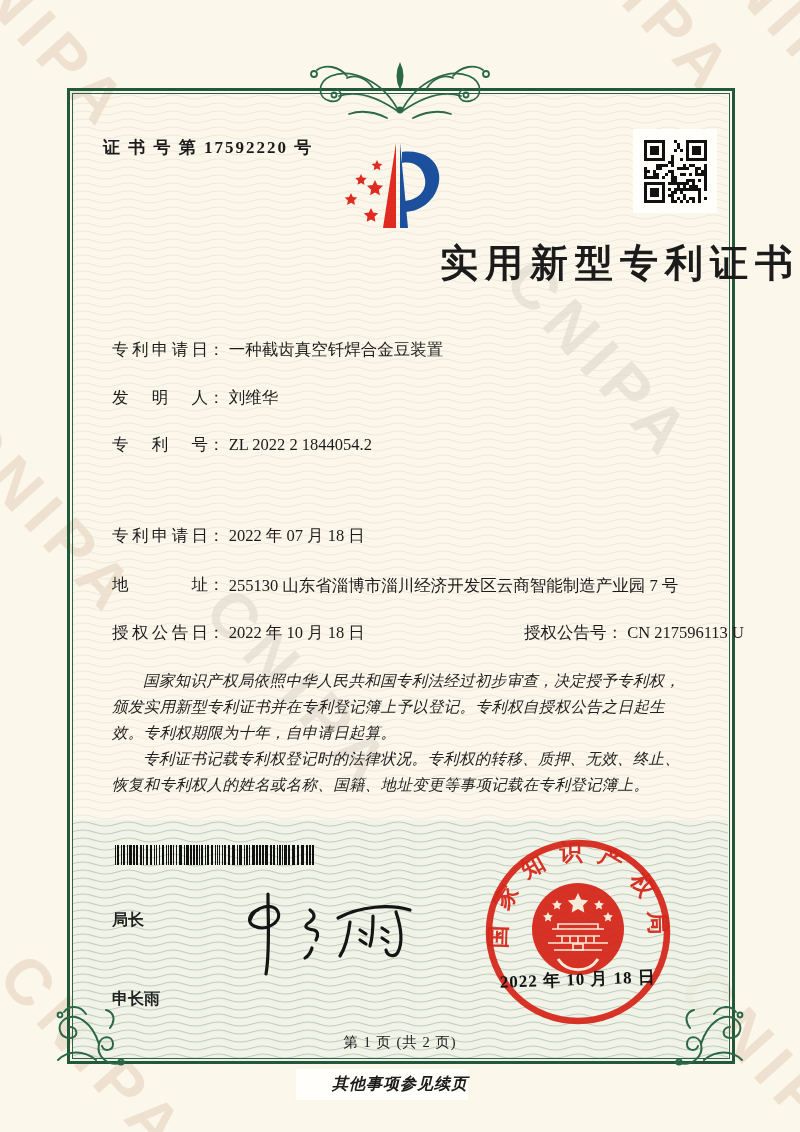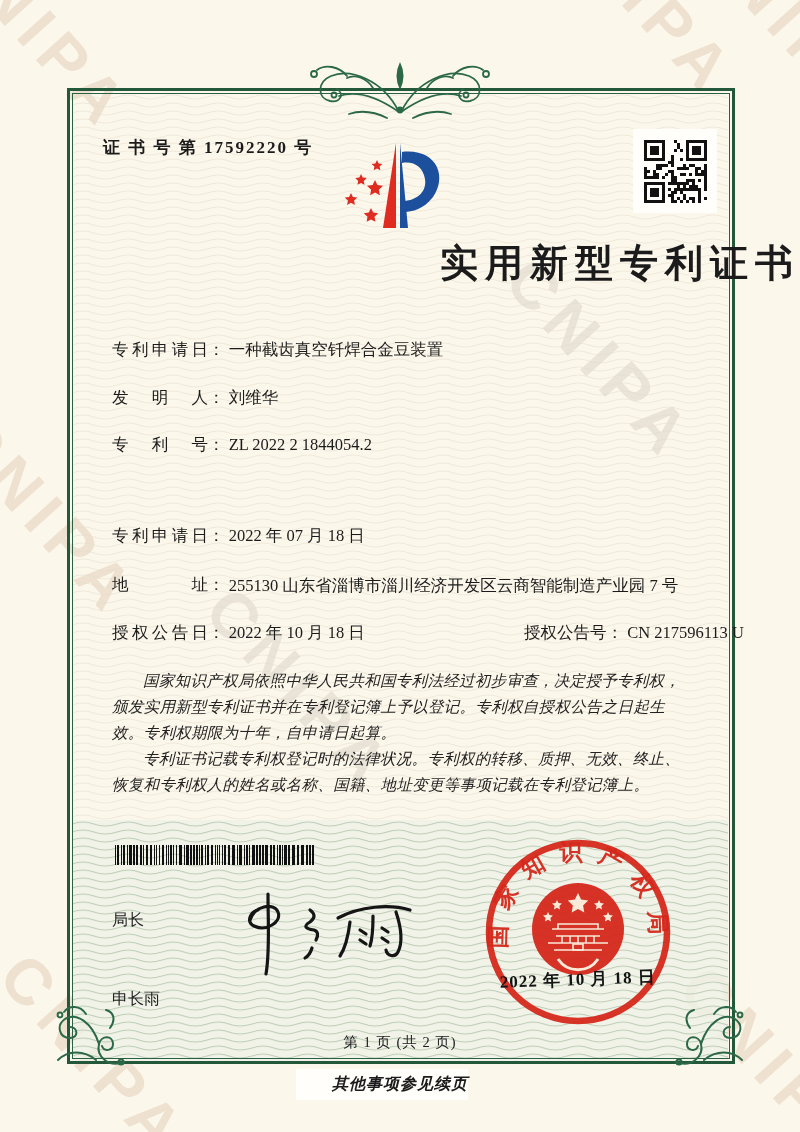--- a/index.html
+++ b/index.html
@@ -28,21 +28,21 @@
   .row .col{vertical-align:top;}
   .row .val{vertical-align:top;}
   .row .val-wrap{display:inline-block;width:452px;vertical-align:top;line-height:24px;}
   .grant-right{position:absolute;left:412px;top:0;white-space:nowrap;}
   
   .paras{position:absolute;left:112px;top:656px;width:578px;z-index:3;margin-top:12px;}
   .paras p{margin:0;text-indent:2em;font-size:15.5px;line-height:26px;
            font-style:italic;font-weight:500;color:#222;letter-spacing:0.3px;}
   
   .signer{position:absolute;left:112px;z-index:4;font-family:"Liberation Sans","DejaVu Sans",sans-serif;
-          font-size:16px;font-weight:400;color:#222;}
+          font-size:16px;font-weight:700;color:#222;}
   
   .pageind{position:absolute;left:0;top:1033px;width:800px;text-align:center;
            font-size:14.5px;letter-spacing:1px;z-index:3;}
   .footpatch{position:absolute;left:296px;top:1069px;width:172px;height:31px;
              background:#fffefa;z-index:3;}
   .footnote{position:absolute;left:0;top:1074px;width:800px;text-align:center;
             font-size:16px;font-style:italic;font-weight:600;z-index:4;letter-spacing:1px;}
   .qrpatch{position:absolute;left:633px;top:129px;width:84px;height:84px;background:#fffefa;z-index:3;}
 </style>
 </head>

